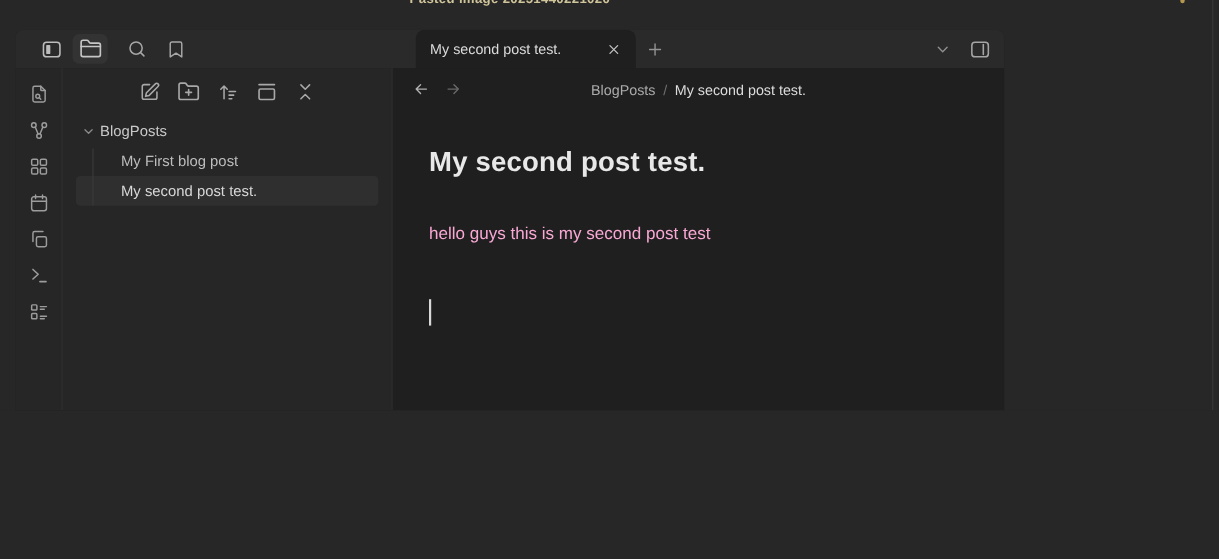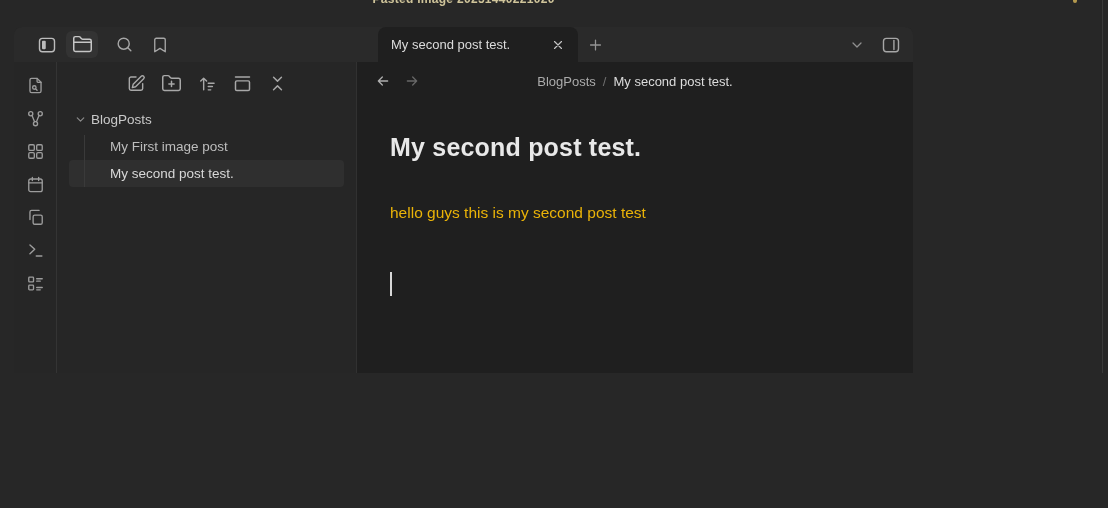--- a/index.html
+++ b/index.html
@@ -51,21 +51,21 @@
   .editor { flex:1 1 auto; background:#1f1f1f; position:relative; display:flex; flex-direction:column; }
   .ed-header { position:relative; height:38px; flex:0 0 auto; }
   .navs { position:absolute; left:18px; top:0; height:38px; display:flex; align-items:center; gap:13px; }
   .crumbs { position:absolute; left:0; right:0; top:0; height:38px; display:flex; align-items:center;
             justify-content:center; font-size:13px; }
   .crumbs .parent { color:#ababab; }
   .crumbs .sep { color:#6f6f6f; margin:0 7px; }
   .crumbs .cur { color:#dcdcdc; }
   .ed-content { padding:0 33px; }
   .ed-content h1 { margin-top:33px; font-size:25px; font-weight:bold; color:#e8e8e8; letter-spacing:.2px; }
-  .ed-content p { margin-top:42px; font-size:15.5px; color:#eab308; }
+  .ed-content p { margin-top:42px; font-size:15.5px; color:#f9a8d4; }
   .caret { margin-top:50px; width:2px; height:24px; background:#d8d8d8; }
 </style>
 </head>
 <body>
 
 <div class="stage">
 
   <div class="title-clip">
     <span class="t">Pasted image 20251440221020</span>
   </div>
@@ -235,21 +235,21 @@
           <div class="row folder">
             <span class="chev ico">
               <svg width="13" height="13" viewBox="0 0 24 24" fill="none" stroke="currentColor" stroke-width="2.2" stroke-linecap="round" stroke-linejoin="round">
                 <path d="m6 9 6 6 6-6"></path>
               </svg>
             </span>
             <span>BlogPosts</span>
           </div>
 
           <div class="row child">
-            <span>My First image post</span>
+            <span>My First blog post</span>
           </div>
 
           <div class="row selected">
             <span>My second post test.</span>
           </div>
 
         </div>
       </div>
 
       <div class="editor">

